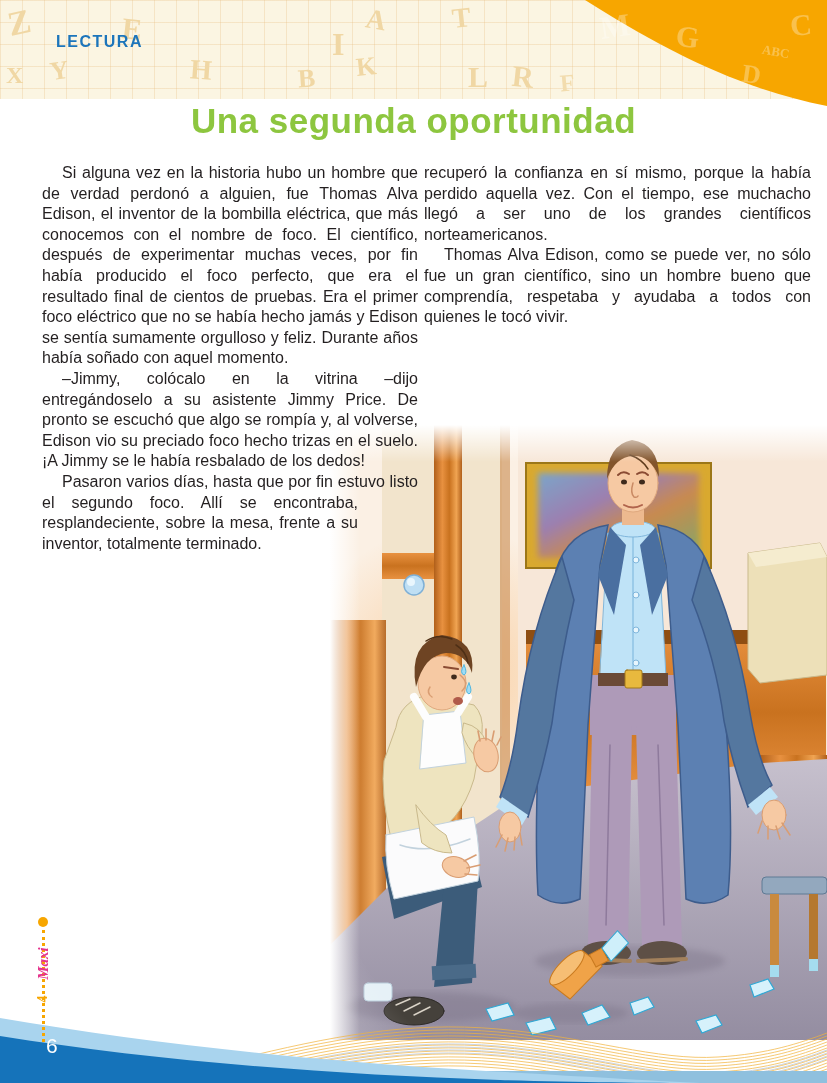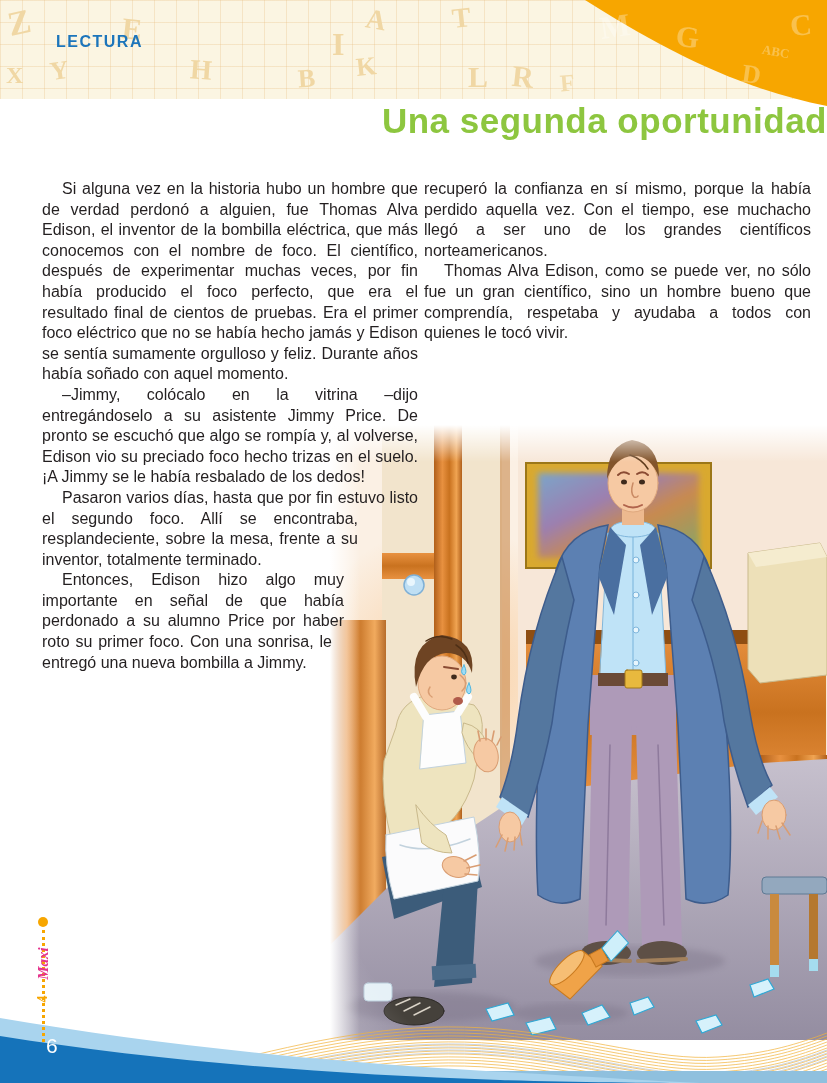--- a/index.html
+++ b/index.html
@@ -13,25 +13,25 @@
                      linear-gradient(90deg,rgba(232,189,128,.30) 1px,transparent 1px);
     background-size:22px 22px;}
   .deco-letter{position:absolute;font-family:"Liberation Serif",serif;font-weight:bold;
     color:#F0D7A4;z-index:2;user-select:none;}
   .deco-letter.on-orange{color:rgba(255,255,255,.30);}
   .orange-wave{position:absolute;left:0;top:0;width:827px;height:120px;z-index:3;}
   .section-label{position:absolute;left:56px;top:33px;z-index:4;
     font-size:16px;font-weight:bold;letter-spacing:1.5px;color:#1C75BB;}
 
   
-  .page-title{position:absolute;left:0;top:101px;width:827px;text-align:right;z-index:4;
+  .page-title{position:absolute;left:0;top:101px;width:827px;text-align:center;z-index:4;
     font-size:35px;font-weight:bold;letter-spacing:.5px;color:#8DC63F;}
 
   
-  .col{position:absolute;top:179px;z-index:5;font-size:16px;line-height:20.6px;
+  .col{position:absolute;top:163px;z-index:5;font-size:16px;line-height:20.6px;
     text-align:justify;}
   .col p{margin:0;text-indent:20px;}
   .col p.no-indent{text-indent:0;}
   .col p.moral{margin-top:21px;font-style:italic;}
   .col-left{left:42px;width:376px;height:860px;}
   .col-right{left:424px;width:387px;}
   .step{float:right;clear:right;}
   .s0{width:0;height:342px;}
   .s1{width:60px;height:52px;}
   .s2{width:74px;height:62px;}
@@ -304,21 +304,20 @@
   <div class="col col-left">
     <div class="step s0"></div>
     <div class="step s1"></div>
     <div class="step s2"></div>
     <div class="step s3"></div>
     <div class="step s4"></div>
     <div class="step s5"></div>
     <p>Si alguna vez en la historia hubo un hombre que de verdad perdonó a alguien, fue Thomas Alva Edison, el inventor de la bombilla eléctrica, que más conocemos con el nombre de foco. El científico, después de experimentar muchas veces, por fin había producido el foco perfecto, que era el resultado final de cientos de pruebas. Era el primer foco eléctrico que no se había hecho jamás y Edison se sentía sumamente orgulloso y feliz. Durante años había soñado con aquel momento.</p>
     <p>–Jimmy, colócalo en la vitrina –dijo entregándoselo a su asistente Jimmy Price. De pronto se escuchó que algo se rompía y, al volverse, Edison vio su preciado foco hecho trizas en el suelo. ¡A Jimmy se le había resbalado de los dedos!</p>
     <p>Pasaron varios días, hasta que por fin estuvo listo el segundo foco. Allí se encontraba, resplandeciente, sobre la mesa, frente a su inventor, totalmente terminado.</p>
-    <p>Entonces, Edison hizo algo muy importante en señal de que había perdonado a su alumno Price por haber roto su primer foco. Con una sonrisa, le entregó una nueva bombilla a Jimmy.</p>
   </div>
 
   <div class="col col-right">
     <p class="no-indent">recuperó la confianza en sí mismo, porque la había perdido aquella vez. Con el tiempo, ese muchacho llegó a ser uno de los grandes científicos norteamericanos.</p>
     <p>Thomas Alva Edison, como se puede ver, no sólo fue un gran científico, sino un hombre bueno que comprendía, respetaba y ayudaba a todos con quienes le tocó vivir.</p>
   </div>
 
   <svg class="guilloche" viewBox="0 0 589 80">
     <defs>
       <path id="gw" d="M0,56 C90,34 170,18 260,26 C350,34 420,58 480,54 C530,51 562,40 589,30" fill="none"></path>

